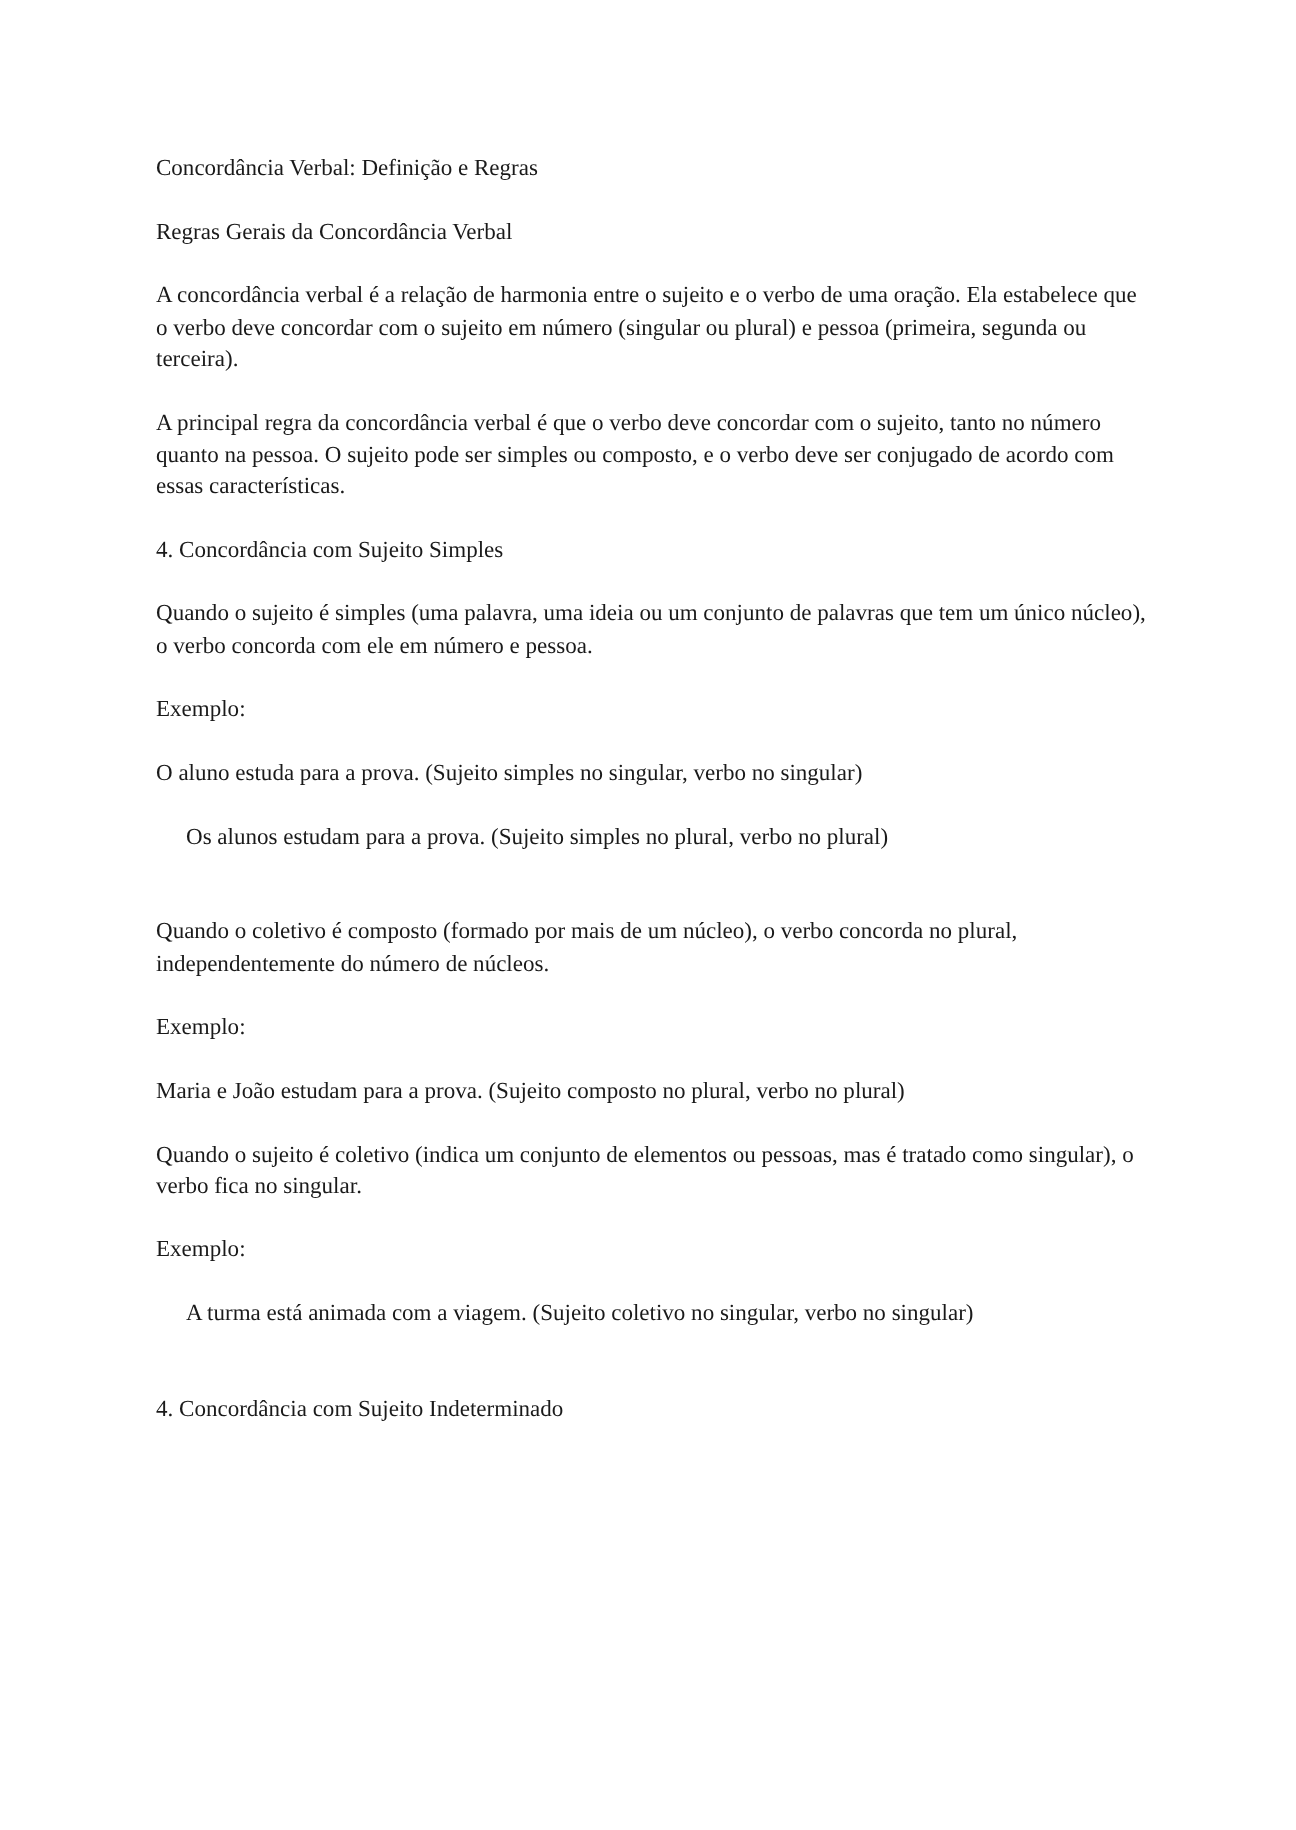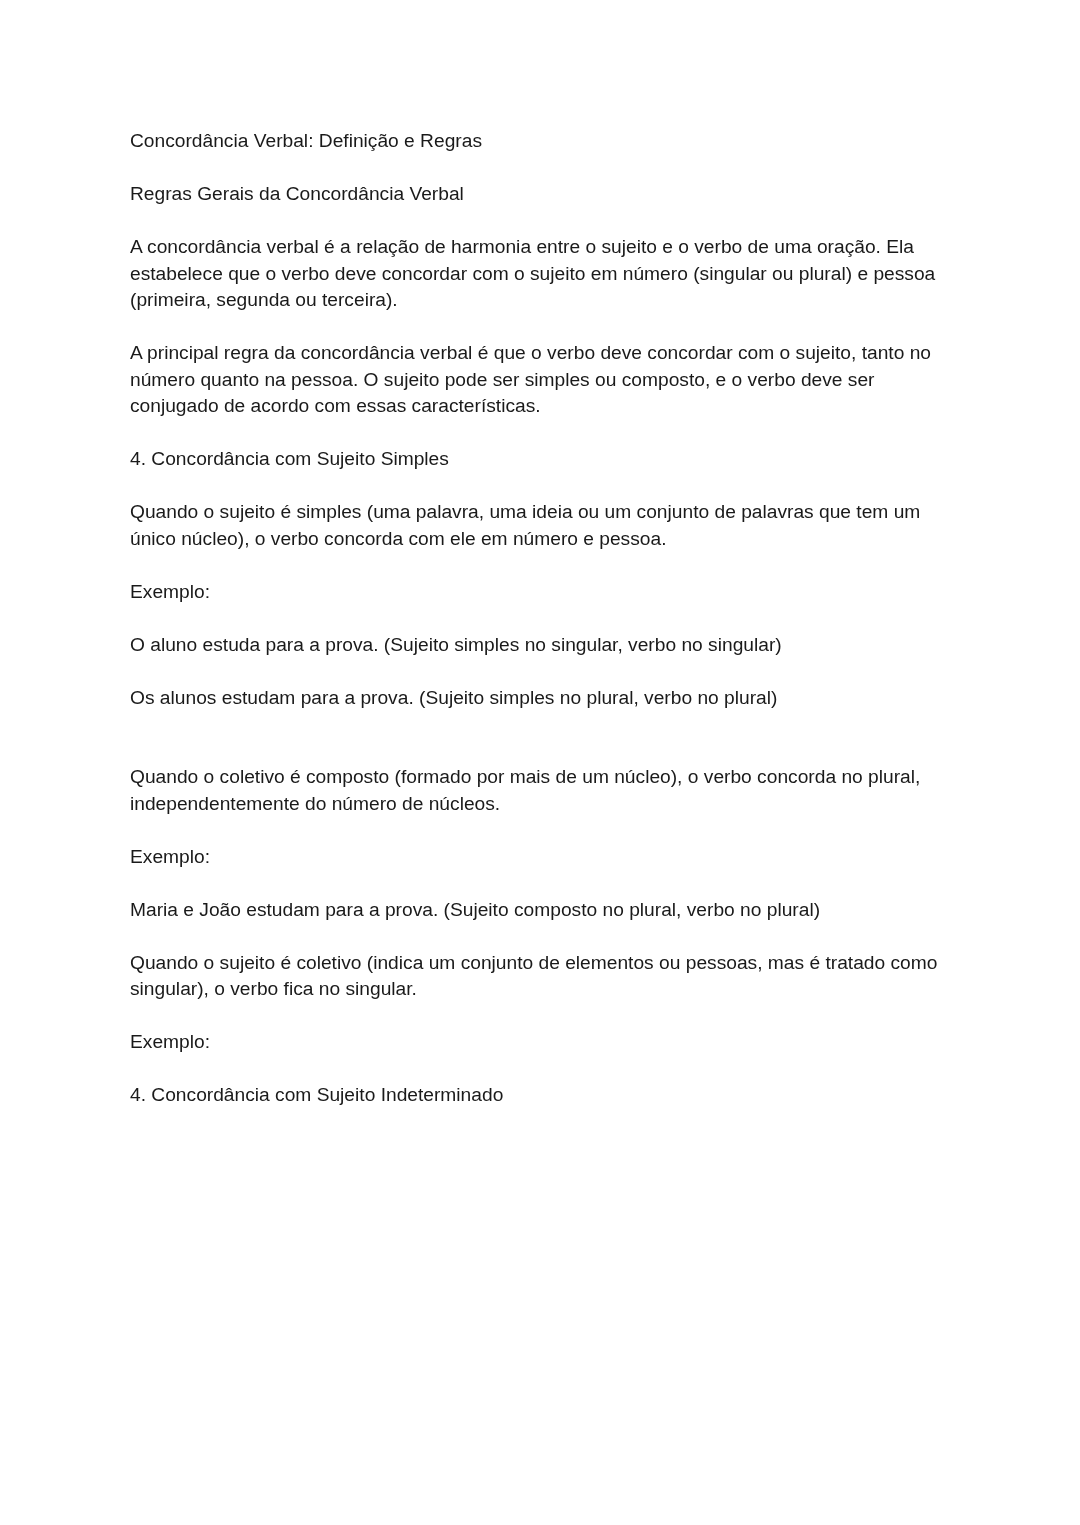--- a/index.html
+++ b/index.html
@@ -15,27 +15,29 @@
       font-family: "Liberation Sans", sans-serif;
       color: #1a1a1a;
     }
     .page {
       position: absolute;
       left: 130px;
       top: 128px;
       width: 830px;
       font-size: 19.2px;
       line-height: 26.5px;
+      font-family: Liberation Serif, serif;
     }
     .page p {
       margin: 0 0 26.5px 0;
       white-space: pre-wrap;
     }
     .page p.gap-after-big {
       margin-bottom: 53px;
+      margin-left: 25px;
     }
   </style>
 </head>
 <body>
 
 <div class="page">
   <p>Concordância Verbal: Definição e Regras</p>
   <p>Regras Gerais da Concordância Verbal</p>
 
   <p>A concordância verbal é a relação de harmonia entre o sujeito e o verbo de uma oração. Ela estabelece que o verbo deve concordar com o sujeito em número (singular ou plural) e pessoa (primeira, segunda ou terceira).</p>
@@ -46,15 +48,16 @@
   <p>Exemplo:</p>
   <p>O aluno estuda para a prova. (Sujeito simples no singular, verbo no singular)</p>
   <p class="gap-after-big">Os alunos estudam para a prova. (Sujeito simples no plural, verbo no plural)</p>
 
   <p>Quando o coletivo é composto (formado por mais de um núcleo), o verbo concorda no plural, independentemente do número de núcleos.</p>
   <p>Exemplo:</p>
   <p>Maria e João estudam para a prova. (Sujeito composto no plural, verbo no plural)</p>
 
   <p>Quando o sujeito é coletivo (indica um conjunto de elementos ou pessoas, mas é tratado como singular), o verbo fica no singular.</p>
   <p>Exemplo:</p>
+  <p class="gap-after-big">A turma está animada com a viagem. (Sujeito coletivo no singular, verbo no singular)</p>
 
   <p>4. Concordância com Sujeito Indeterminado</p>
 </div>
 
 </body></html>

